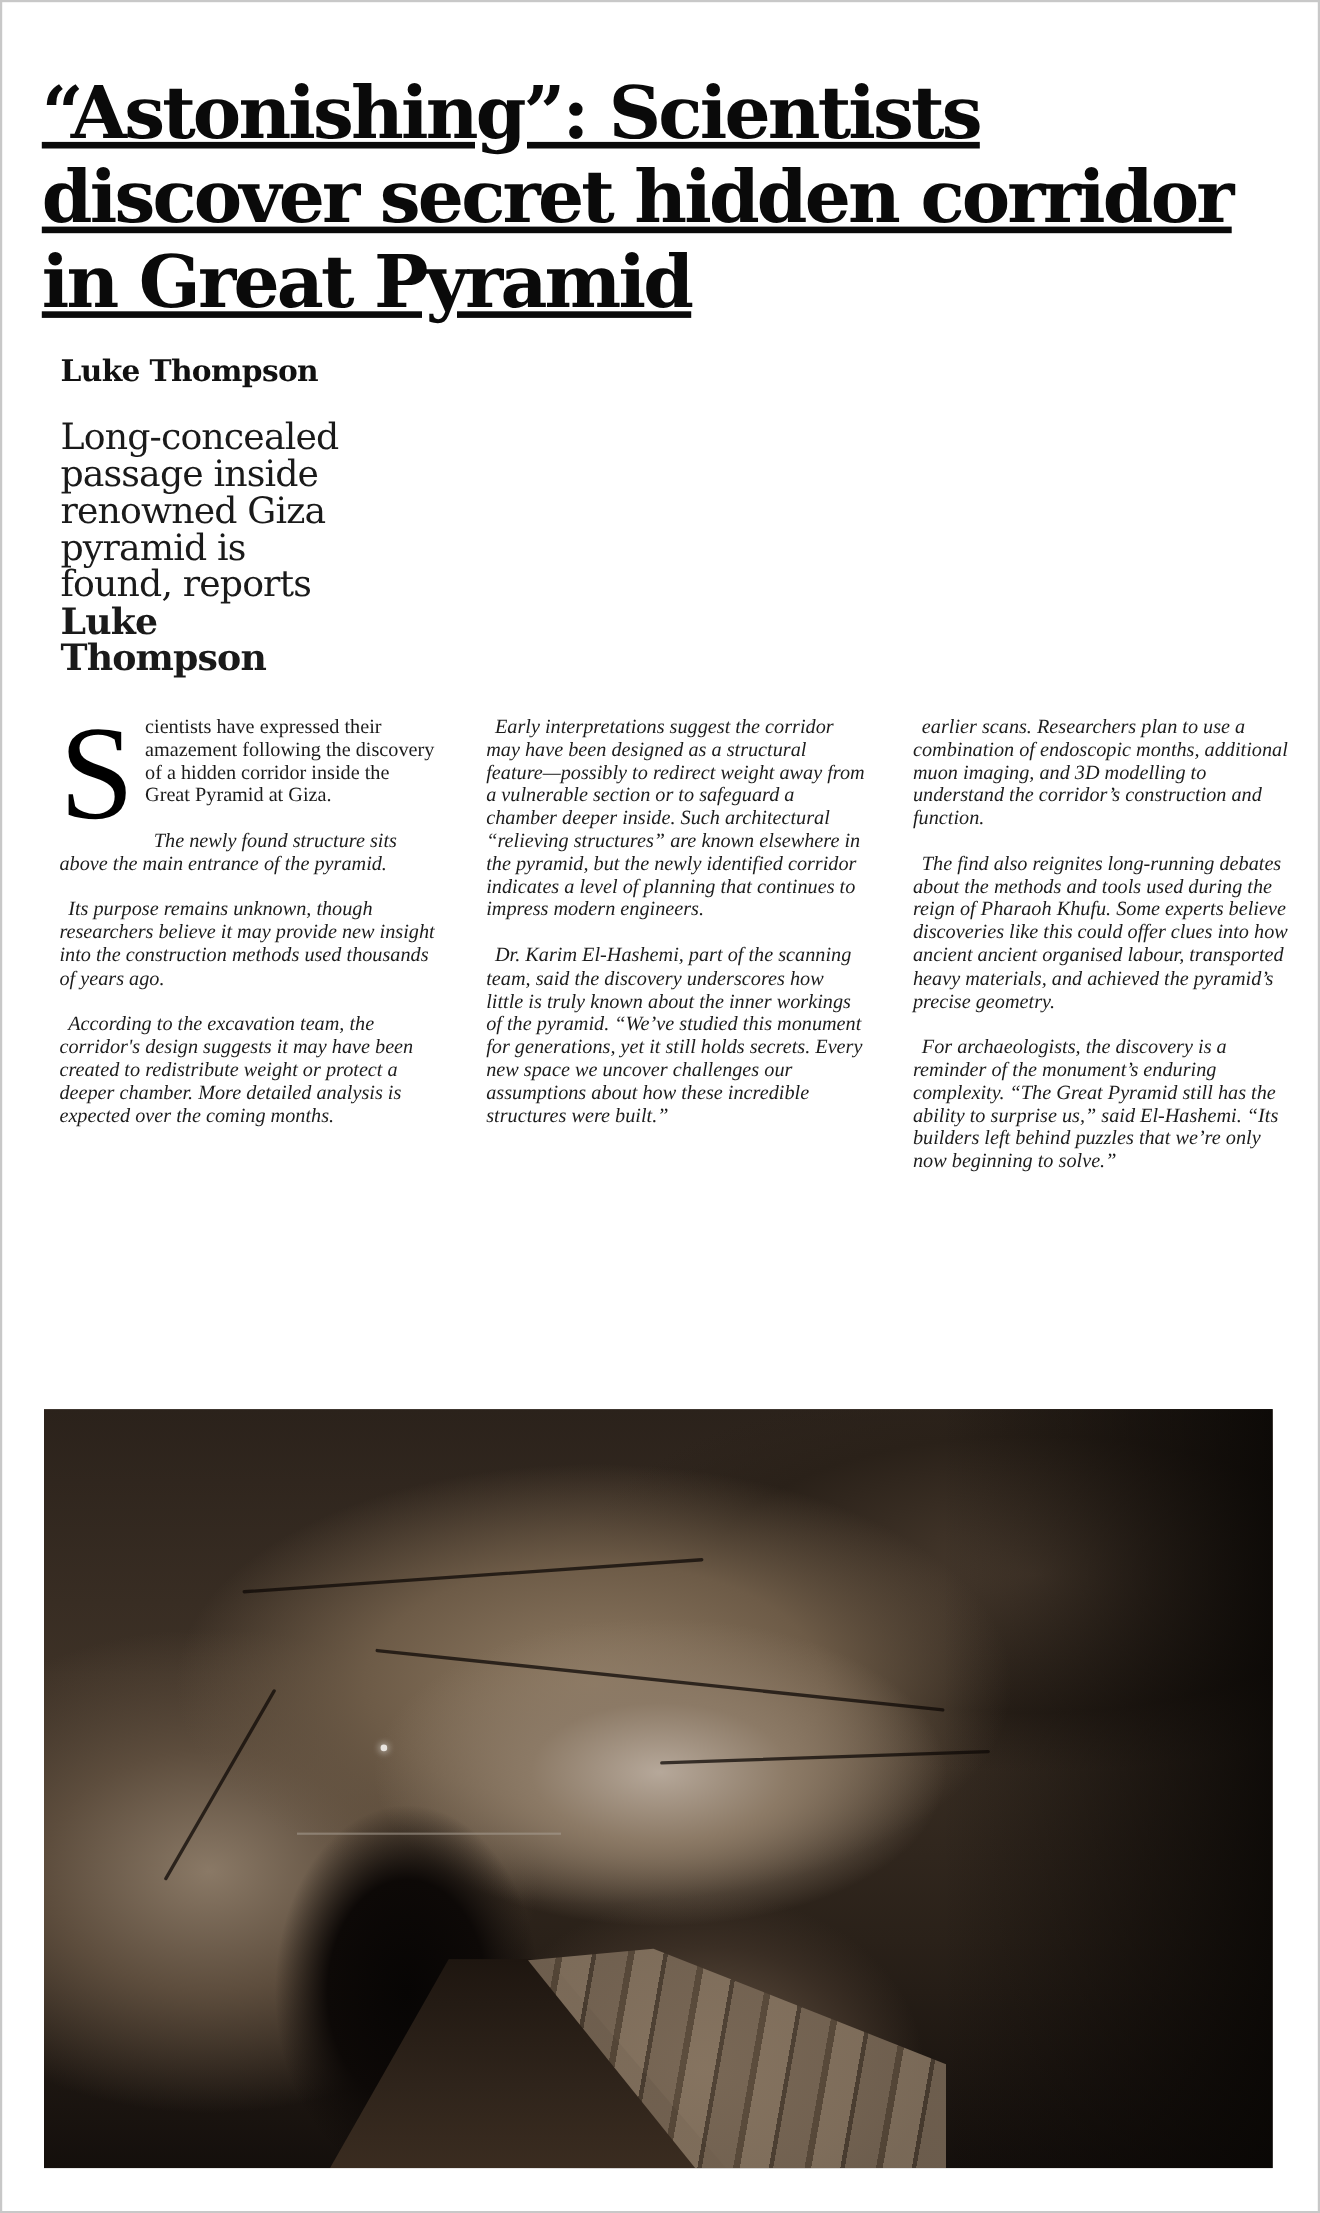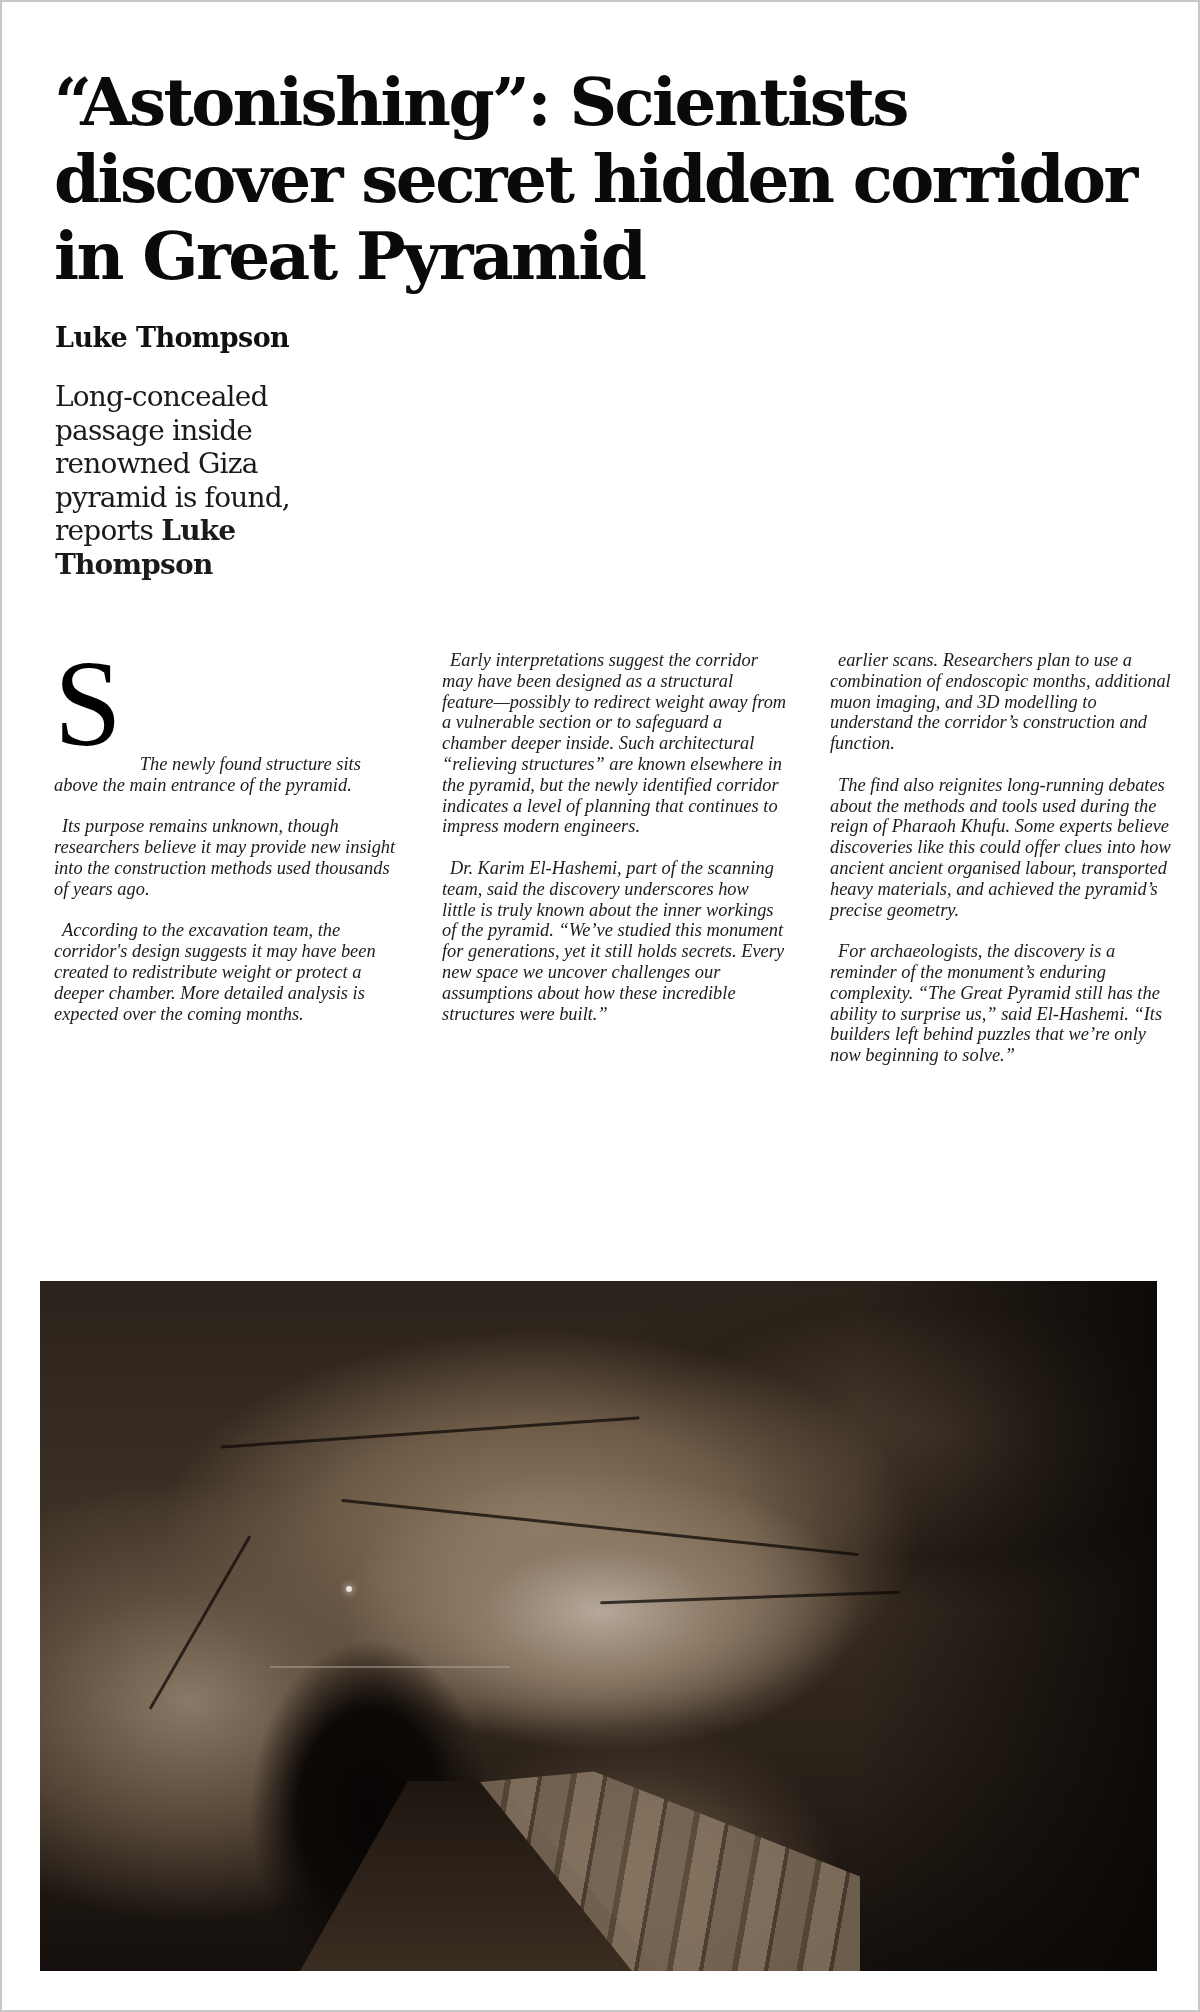--- a/index.html
+++ b/index.html
@@ -9,40 +9,41 @@
     font-family: "DejaVu Serif", "Liberation Serif", serif;
     color: #111;
     overflow: hidden;
   }
   .page-frame {
     position: absolute; left: 0; top: 0; width: 1200px; height: 2012px;
     border: 2px solid #c8c8c8;
     pointer-events: none;
   }
   .headline {
-    position: absolute; left: 54px; top: 64px; width: 1110px;
+    position: absolute; left: 38px; top: 64px; width: 1110px;
     font-family: "DejaVu Serif", serif;
     font-weight: 900;
     font-size: 66px;
     line-height: 77px;
     letter-spacing: -2.6px;
     color: #0a0a0a;
+    text-decoration: underline;
   }
   .byline {
     position: absolute; left: 55px; top: 322px;
     font-family: "DejaVu Serif", serif;
     font-weight: bold;
     font-size: 27px;
     letter-spacing: -0.6px;
     color: #111;
   }
   .standfirst {
     position: absolute; left: 55px; top: 380px; width: 260px;
     font-family: "DejaVu Serif", serif;
-    font-size: 28px;
+    font-size: 33px;
     line-height: 33.5px;
     letter-spacing: -0.8px;
     color: #1a1a1a;
   }
   .standfirst b { font-weight: bold; }
   .col {
     position: absolute; top: 650px; width: 345px;
     font-family: "Liberation Serif", serif;
     font-size: 18.4px;
     line-height: 20.8px;
@@ -106,21 +107,21 @@
 
 <div class="page-frame"></div>
 
 <h1 class="headline">“Astonishing”: Scientists discover secret hidden corridor in Great Pyramid</h1>
 
 <div class="byline">Luke Thompson</div>
 
 <div class="standfirst"><span>Long-concealed passage inside renowned Giza pyramid is found, reports </span><b>Luke Thompson</b></div>
 
 <div class="col col-1">
-  <p style="min-height:104px;"><span class="dropcap">S</span></p>
+  <p style="min-height:104px;"><span class="dropcap">S</span><span>cientists have expressed their amazement following the discovery of a hidden corridor inside the Great Pyramid at Giza.</span></p>
   <p class="indent">The newly found structure sits above the main entrance of the pyramid.</p>
   <p class="gap indent">Its purpose remains unknown, though researchers believe it may provide new insight into the construction methods used thousands of years ago.</p>
   <p class="gap indent">According to the excavation team, the corridor's design suggests it may have been created to redistribute weight or protect a deeper chamber. More detailed analysis is expected over the coming months.</p>
 </div>
 
 <div class="col col-2">
   <p class="indent">Early interpretations suggest the corridor may have been designed as a structural feature—possibly to redirect weight away from a vulnerable section or to safeguard a chamber deeper inside. Such architectural “relieving structures” are known elsewhere in the pyramid, but the newly identified corridor indicates a level of planning that continues to impress modern engineers.</p>
   <p class="gap indent">Dr. Karim El-Hashemi, part of the scanning team, said the discovery underscores how little is truly known about the inner workings of the pyramid. “We’ve studied this monument for generations, yet it still holds secrets. Every new space we uncover challenges our assumptions about how these incredible structures were built.”</p>
 </div>
 

